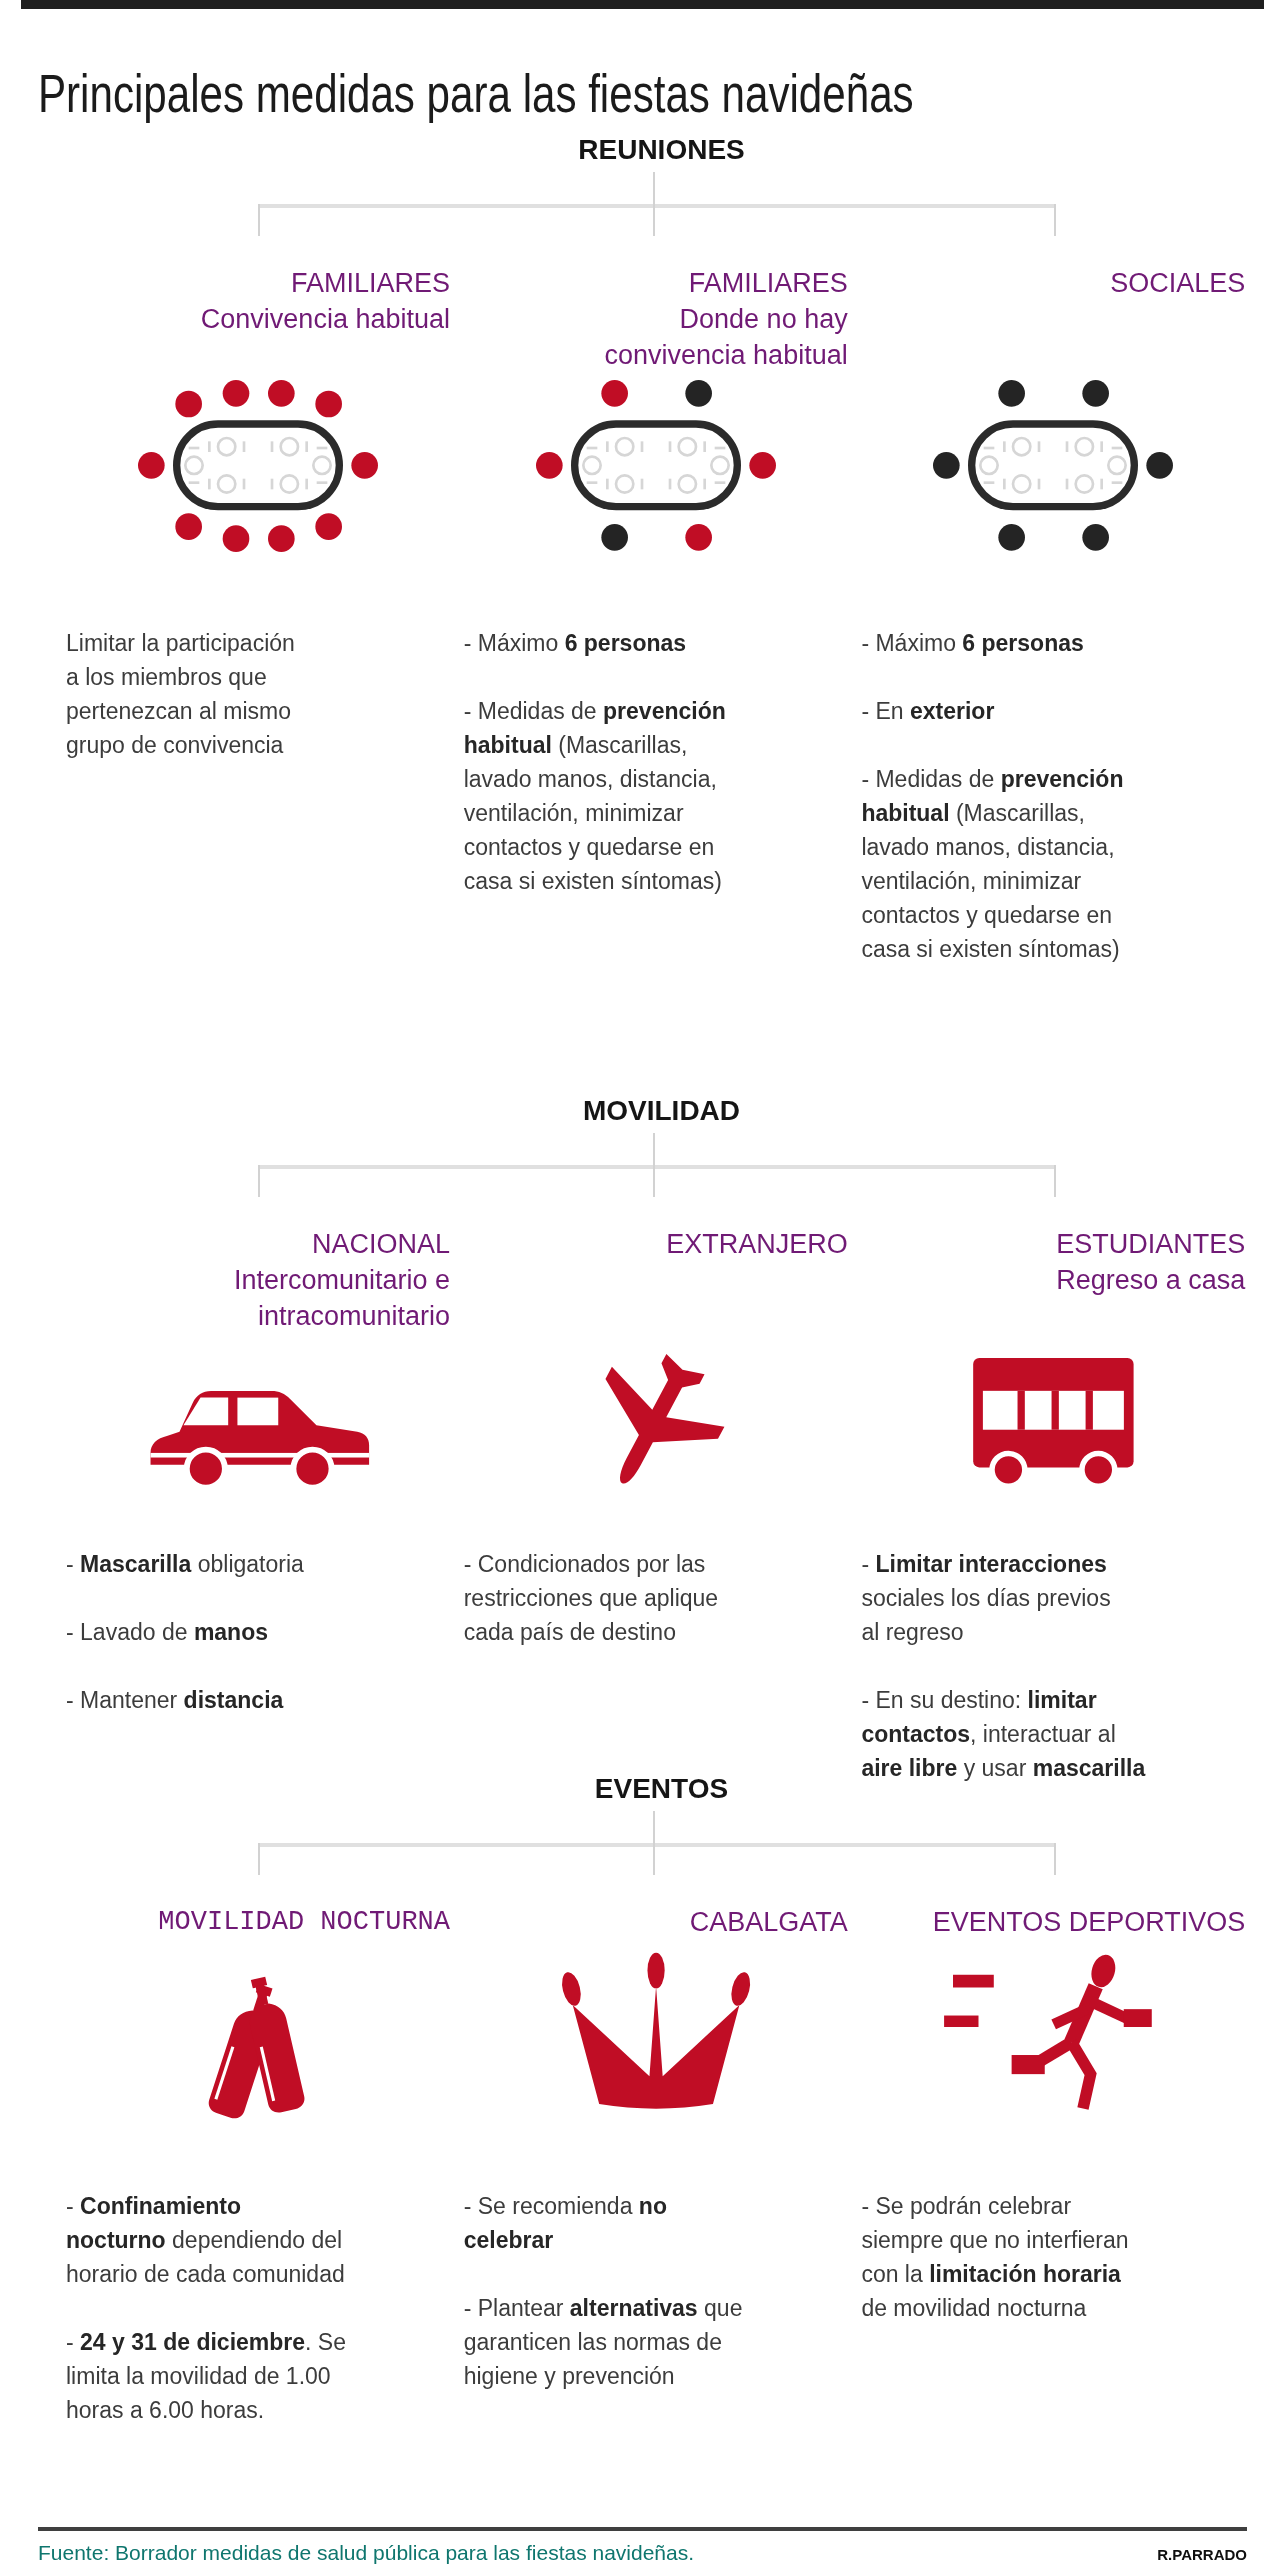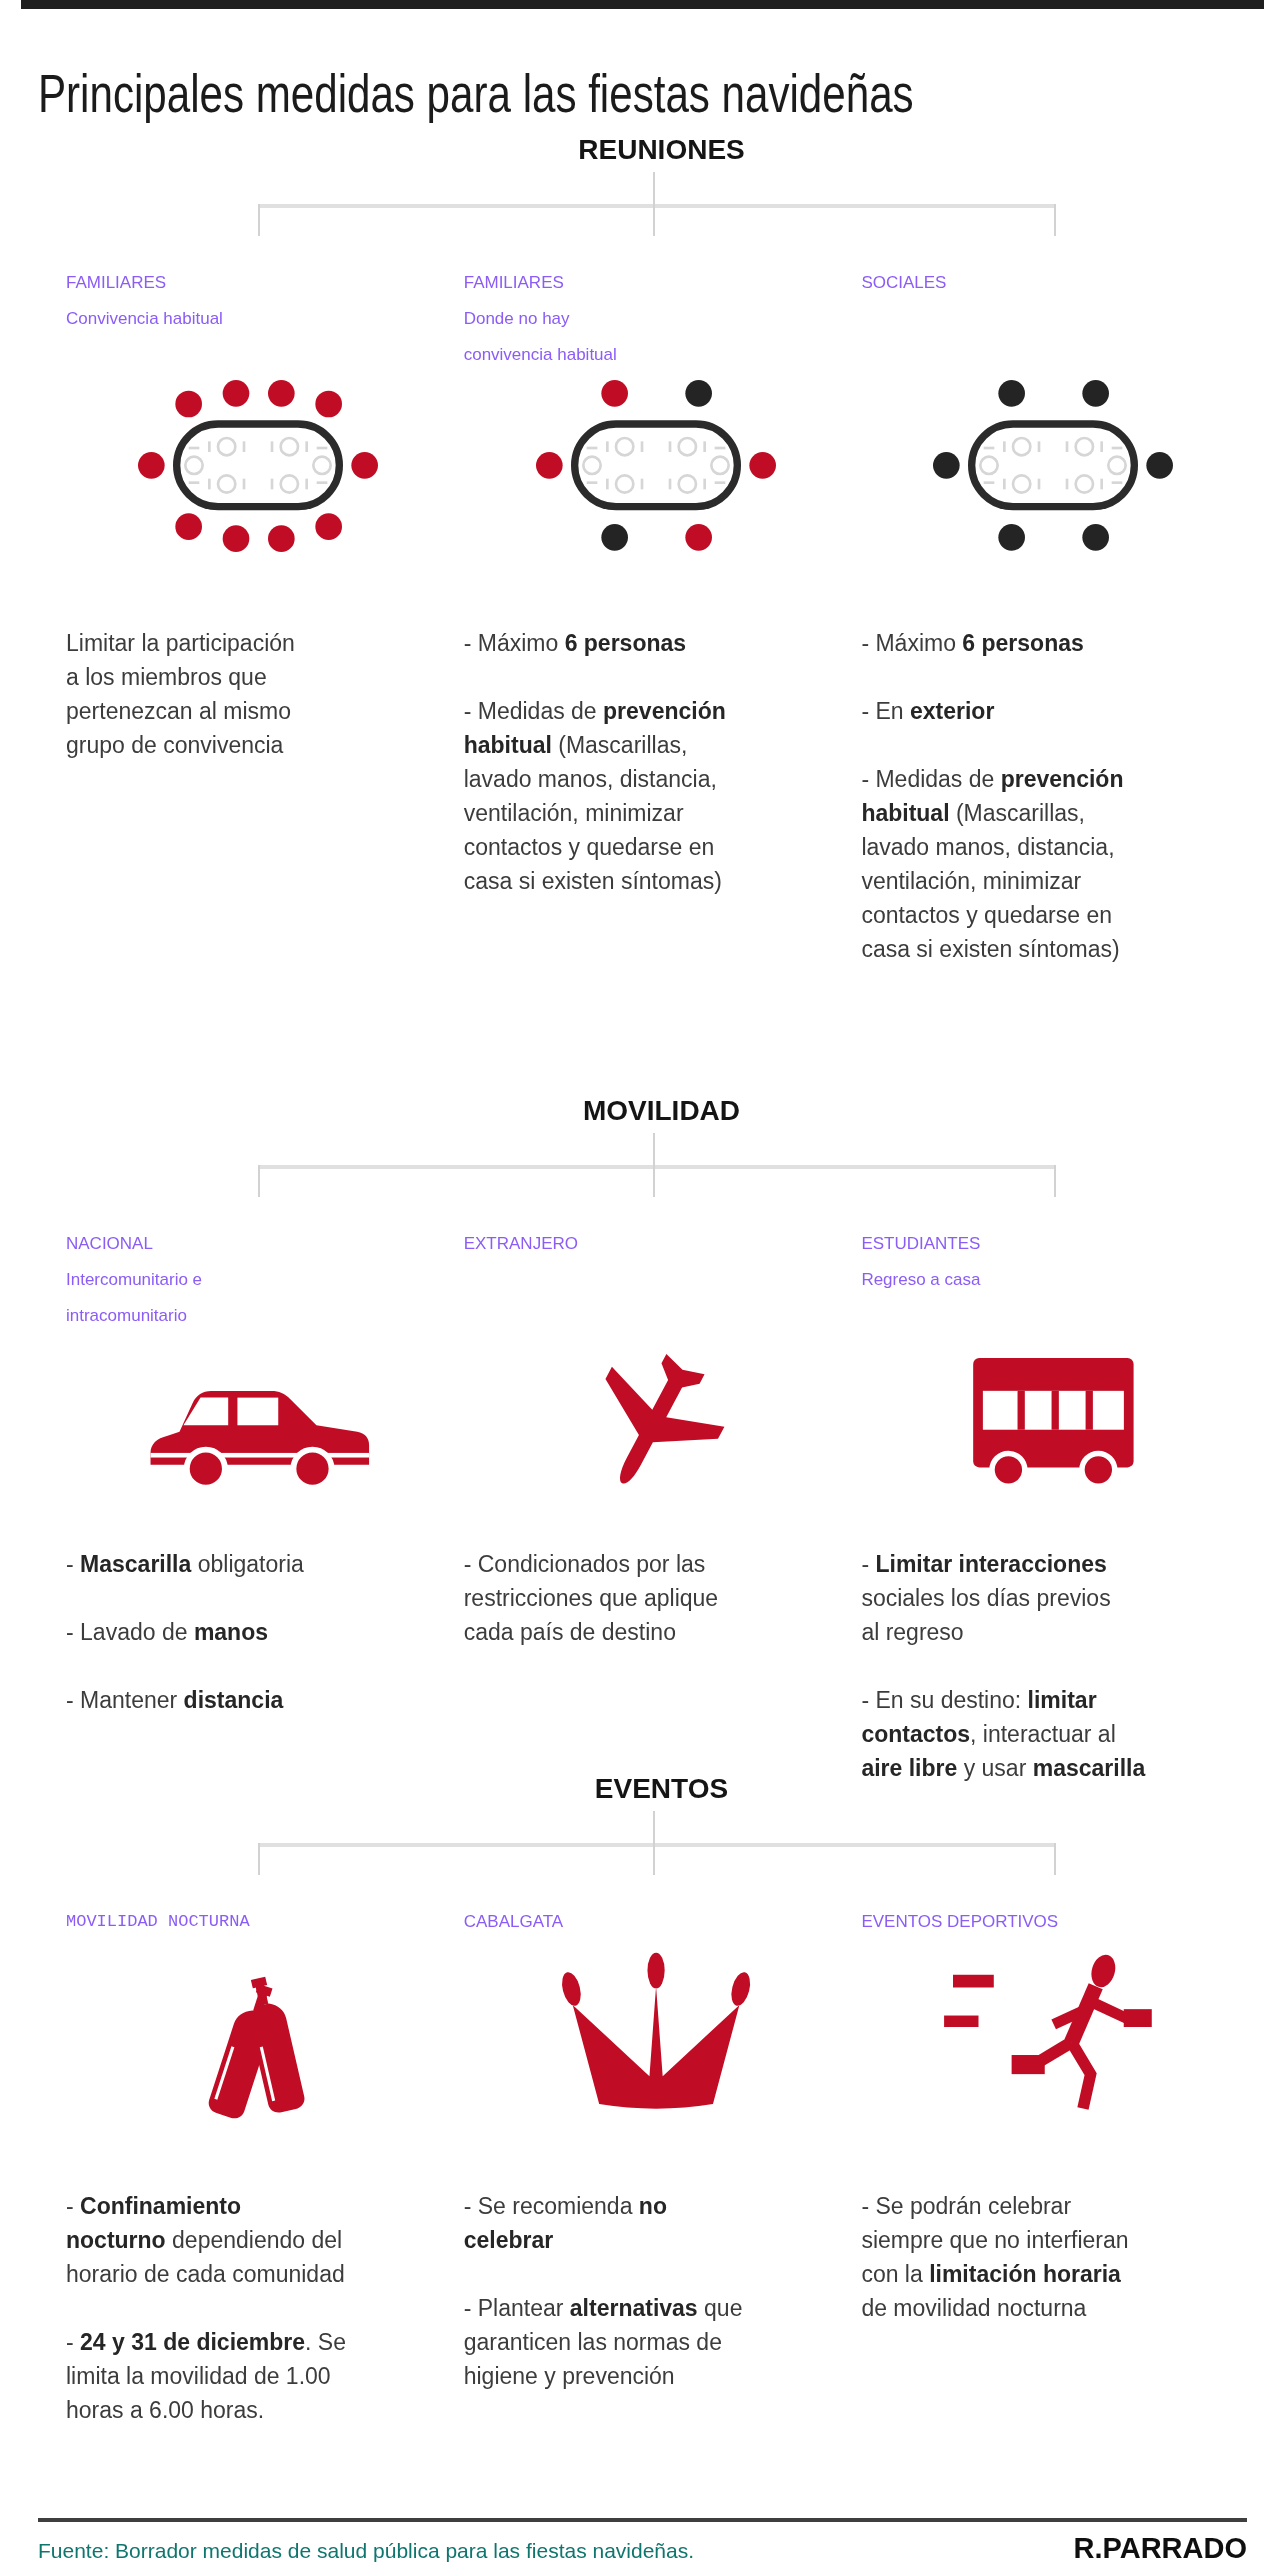--- a/index.html
+++ b/index.html
@@ -13,33 +13,33 @@
     white-space:nowrap;transform:scaleX(0.78);transform-origin:left top;letter-spacing:0;
   }
   .section{position:absolute;left:0;right:0;}
   .sec-title{font-weight:700;font-size:28px;line-height:28px;text-align:center;color:#151515;margin-left:38px;}
   .bracket{position:relative;height:63px;margin-top:8.2px;}
   .bracket .stem,.bracket .drop{position:absolute;width:2.1px;background:#d2d2d2;}
   .bracket .stem{top:0;height:32px;}
   .bracket .drop{top:32px;height:32px;}
   .bracket .bar{position:absolute;top:32px;left:258px;width:796px;height:3.4px;background:#e0e0e0;}
   .cols{display:grid;grid-template-columns:384px 384px 384px;column-gap:13.7px;padding-left:66px;margin-top:30px;}
-  .col-head{font-size:17px;line-height:36px;text-align:left;color:#8b5cf6;white-space:pre-line;overflow:visible;}
+  .col-head{font-size:27px;line-height:36px;text-align:right;color:#701a75;white-space:pre-line;overflow:visible;}
   .icon-row{display:flex;align-items:center;justify-content:center;margin-top:8.2px;}
   .icon-row svg{height:100%;}
   .items{}
   .item{font-size:23px;line-height:34px;color:#3c3c3c;white-space:pre-line;margin:0 0 34px 0;}
   .item:last-child{margin-bottom:0;}
   .item b{font-weight:700;color:#262626;text-align:center;}
   .footer{
     position:absolute;left:38px;right:38px;bottom:11px;border-top:4.1px solid #3f3f3f;
     padding-top:9.6px;display:flex;justify-content:space-between;align-items:baseline;
   }
   .footer .source{font-size:21px;color:#0f766e;}
-  .footer .credit{font-size:29px;font-weight:700;color:#0f0f0f;letter-spacing:0;}
+  .footer .credit{font-size:15px;font-weight:700;color:#0f0f0f;letter-spacing:0;}
 </style>
 </head>
 <body>
 
 <div class="topbar"></div>
 <h1 class="main-title">Principales medidas para las fiestas navideñas</h1>
 
 <div id="sections-root">
     <section class="section" style="top: 136px;">
       <div class="sec-title">REUNIONES</div>

